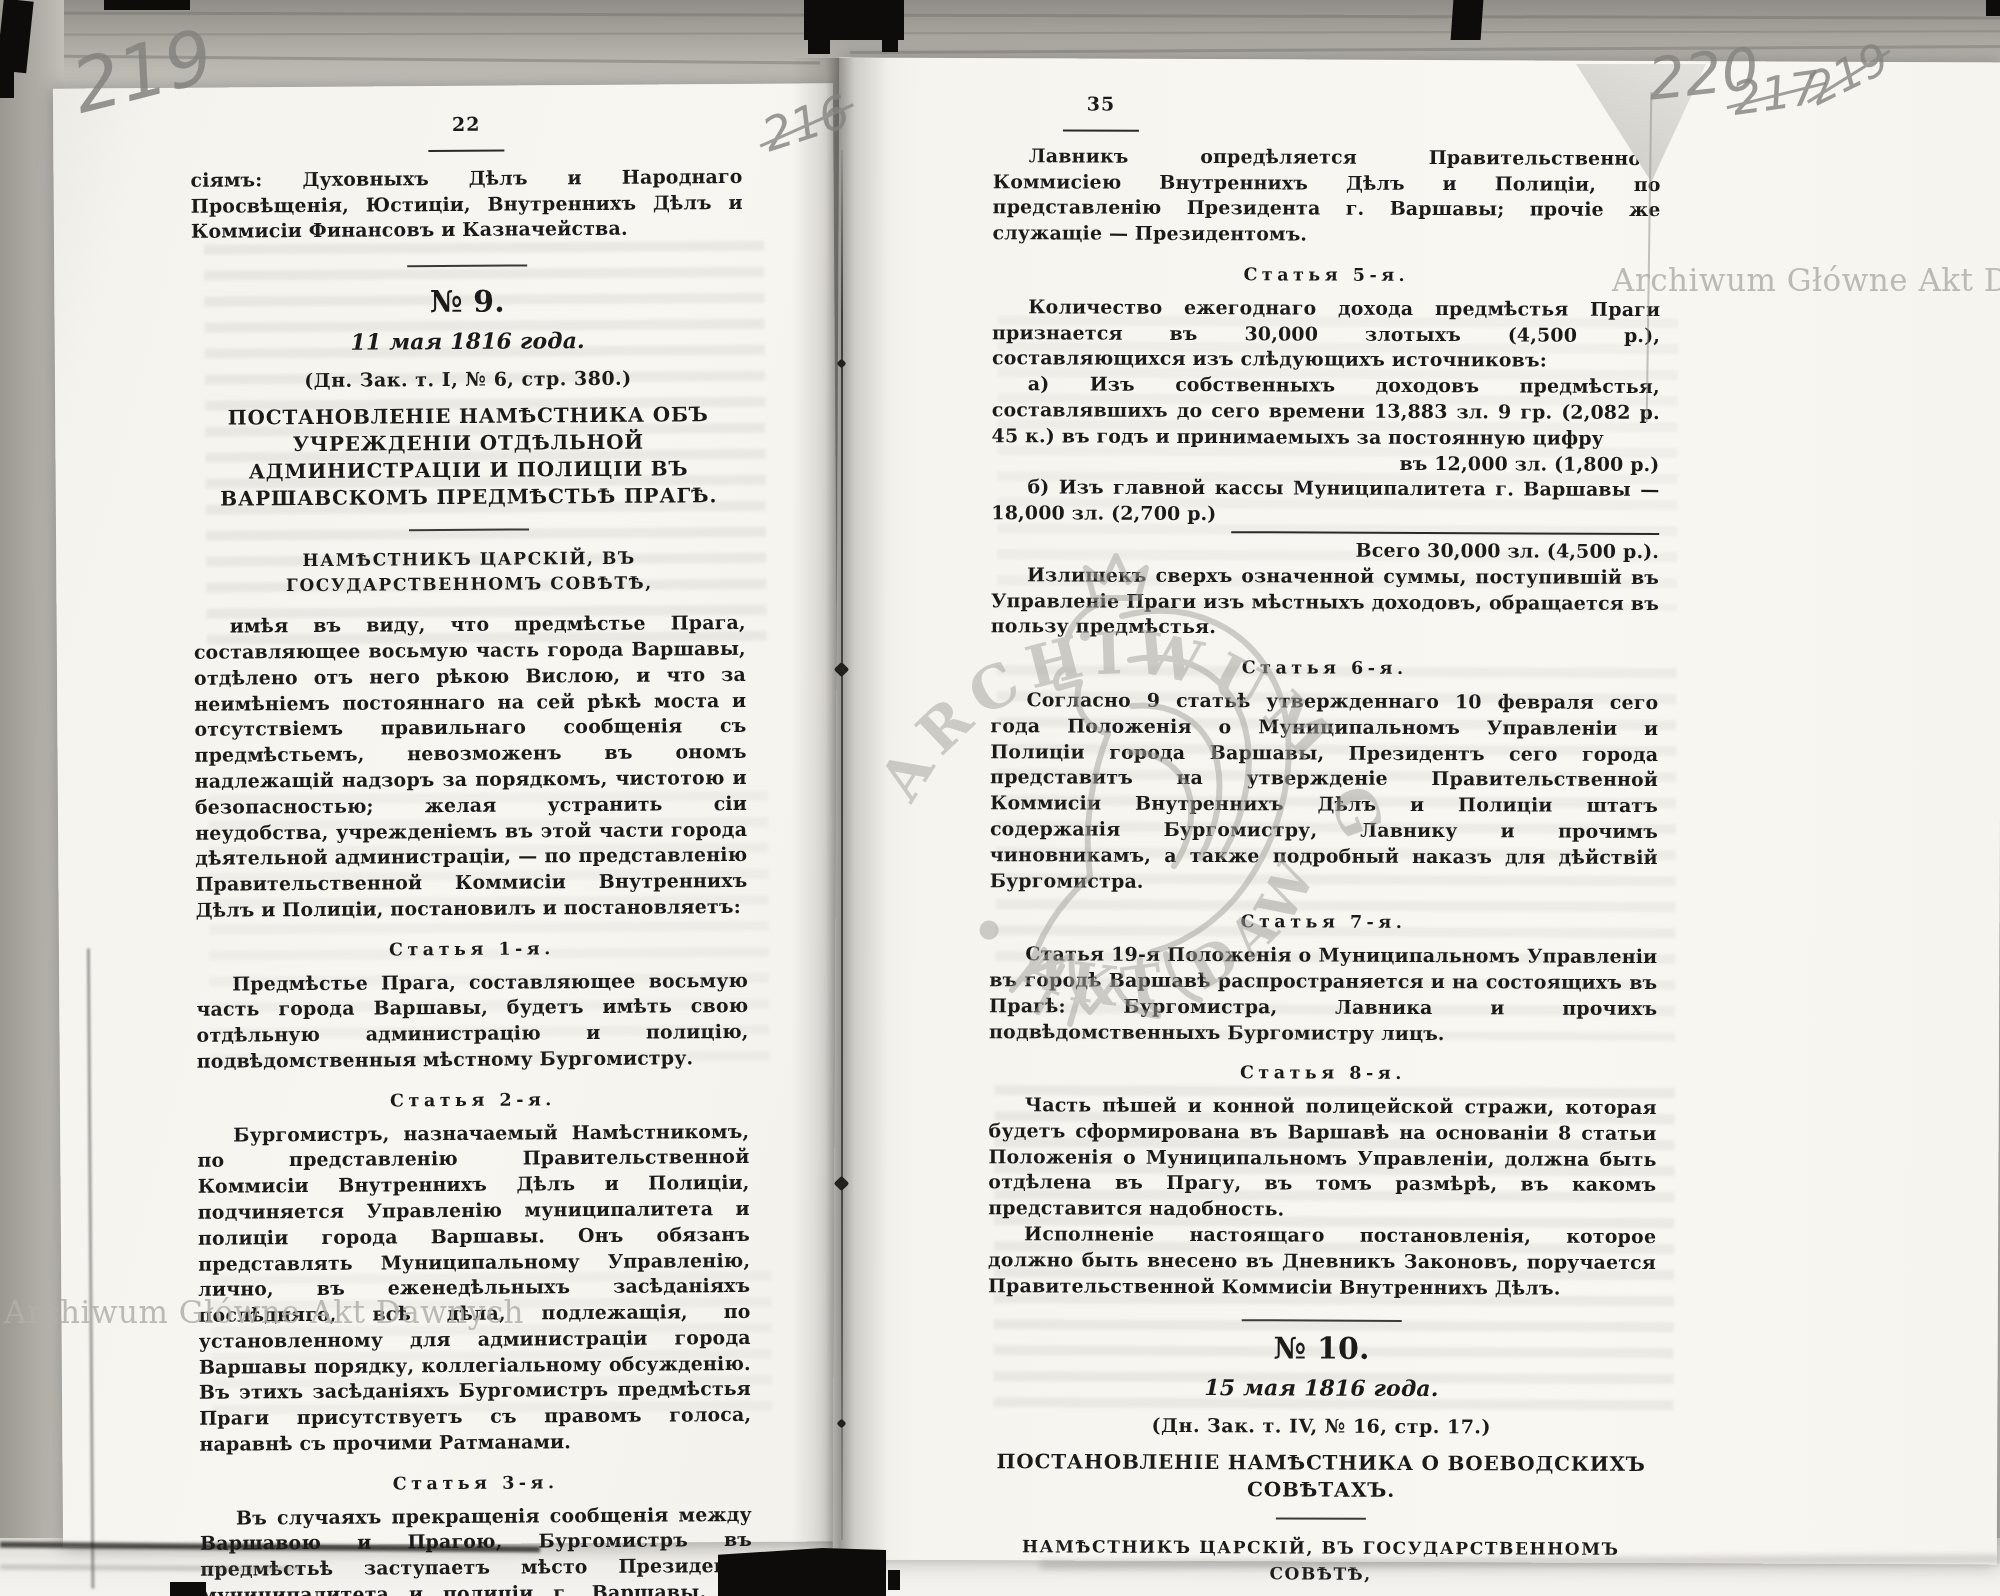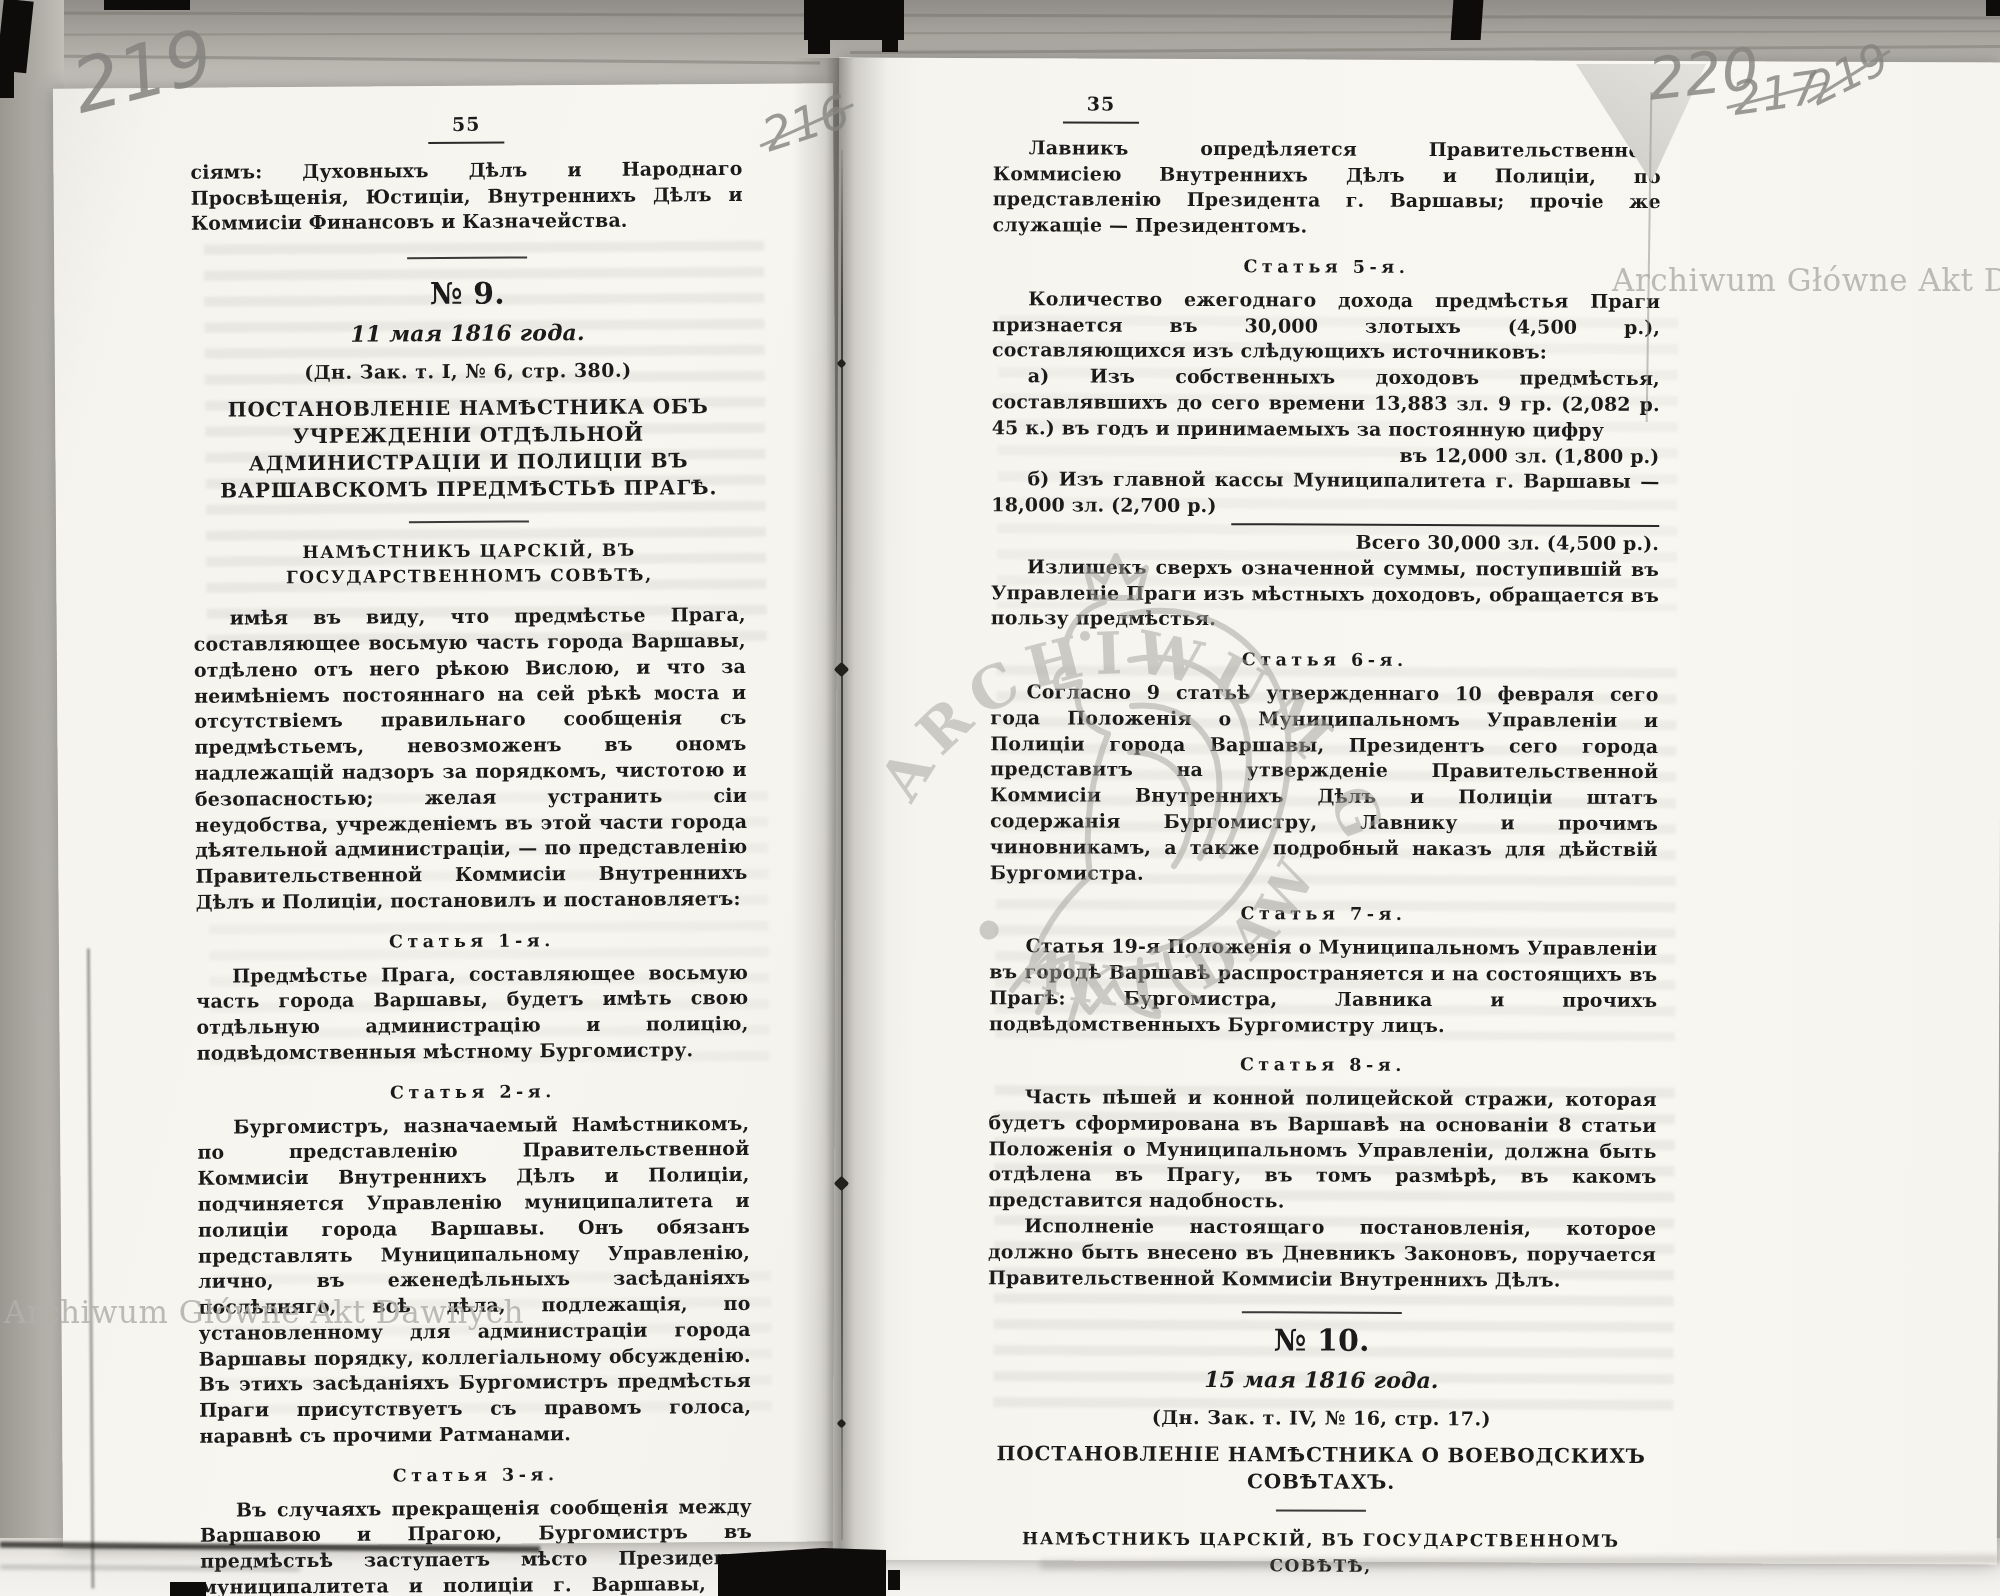--- a/index.html
+++ b/index.html
@@ -31,21 +31,21 @@
     transform:rotate(45deg);border-radius:2px;}
 
   
   .col{position:relative;}
   .col-left{margin:26px 0 0 137px;width:552px;}
   .col-right{margin:33px 0 0 154px;width:668px;}
   .body-text{font-size:19px;line-height:25.8px;font-weight:700;text-align:justify;letter-spacing:.15px;}
   .para{text-indent:36px;margin:0;}
   .pgnum-wrap{text-align:center;}
   .pgnum{display:inline-block;font-size:19px;font-weight:700;letter-spacing:1px;
-    border-bottom:2px solid #2a2a2a;padding:0 24px 4px 24px;}
+    border-bottom:2px solid #2a2a2a;padding:0 24px 12px 24px;}
   .rule-short{width:120px;height:2px;background:#3a3a38;margin:16px auto 14px auto;}
   .doc-num{text-align:center;font-size:30px;font-weight:700;margin:22px 0 10px 0;}
   .doc-date{text-align:center;font-size:22px;font-style:italic;font-weight:600;margin:14px 0 8px 0;}
   .doc-ref{text-align:center;font-size:19px;font-weight:700;margin:12px 0 10px 0;letter-spacing:.5px;}
   .doc-title{text-align:center;font-size:20px;font-weight:700;line-height:27px;letter-spacing:.8px;margin:10px 0 0 0;}
   .salutation{text-align:center;font-size:17px;font-weight:700;letter-spacing:1.6px;margin:16px 0 14px 0;}
   .art-head{text-align:center;font-size:17.5px;font-weight:700;letter-spacing:4.5px;margin:15px 0 7px 0;}
   .amount-line{text-align:right;margin:0;}
   .sum-rule{width:428px;height:2px;background:#2a2a2a;margin:4px 0 4px auto;}
   .total-line{text-align:right;margin:0;}
@@ -95,21 +95,21 @@
   <div class="bottom-band"></div>
 
   <div class="page page-left">
     <div class="bleed" style="left:150px;top:150px;width:560px;height:420px;"></div>
     <div class="bleed" style="left:150px;top:700px;width:560px;height:280px;opacity:.3;"></div>
     <div class="bleed" style="left:150px;top:1180px;width:560px;height:160px;opacity:.3;"></div>
     <div class="shadow-line" style="left:28px;top:860px;width:3px;height:640px;background:rgba(70,68,64,.5);filter:blur(1px);"></div>
 
     <div class="col col-left body-text">
       <div class="pgnum-wrap">
-        <span class="pgnum">55</span>
+        <span class="pgnum">22</span>
       </div>
       <p class="para" style="margin-top:14px;text-indent:0;">сіямъ: Духовныхъ Дѣлъ и Народнаго Просвѣщенія, Юстиціи, Внутреннихъ Дѣлъ и Коммисіи Финансовъ и Казначейства.</p>
       <div class="rule-short" style="margin-top:22px;"></div>
       <div class="doc-num">№ 9.</div>
       <div class="doc-date">11 мая 1816 года.</div>
       <div class="doc-ref">(Дн. Зак. т. I, № 6, стр. 380.)</div>
       <div class="doc-title">ПОСТАНОВЛЕНІЕ НАМѢСТНИКА ОБЪ УЧРЕЖДЕНІИ ОТДѢЛЬНОЙ АДМИНИСТРАЦІИ И ПОЛИЦІИ ВЪ ВАРШАВСКОМЪ ПРЕДМѢСТЬѢ ПРАГѢ.</div>
       <div class="rule-short" style="margin-top:18px;"></div>
       <div class="salutation">НАМѢСТНИКЪ ЦАРСКІЙ, ВЪ ГОСУДАРСТВЕННОМЪ СОВѢТѢ,</div>
       <p class="para">имѣя въ виду, что предмѣстье Прага, составляющее восьмую часть города Варшавы, отдѣлено отъ него рѣкою Вислою, и что за неимѣніемъ постояннаго на сей рѣкѣ моста и отсутствіемъ правильнаго сообщенія съ предмѣстьемъ, невозможенъ въ ономъ надлежащій надзоръ за порядкомъ, чистотою и безопасностью; желая устранить сіи неудобства, учрежденіемъ въ этой части города дѣятельной администраціи, — по представленію Правительственной Коммисіи Внутреннихъ Дѣлъ и Полиціи, постановилъ и постановляетъ:</p>

